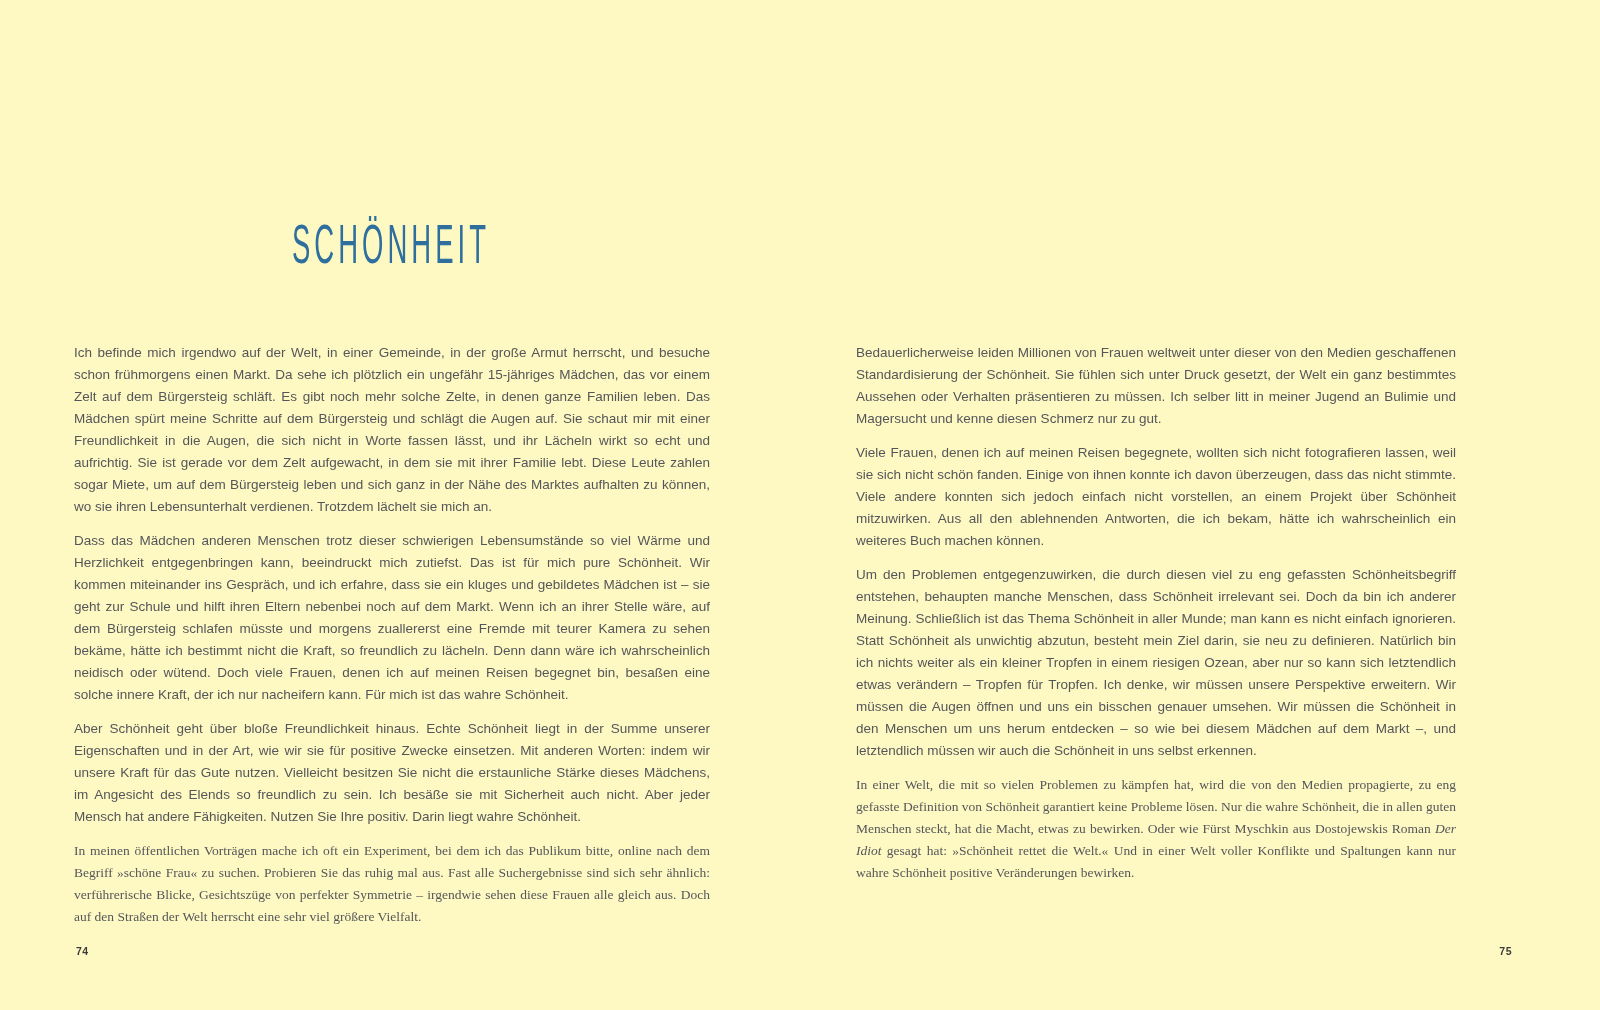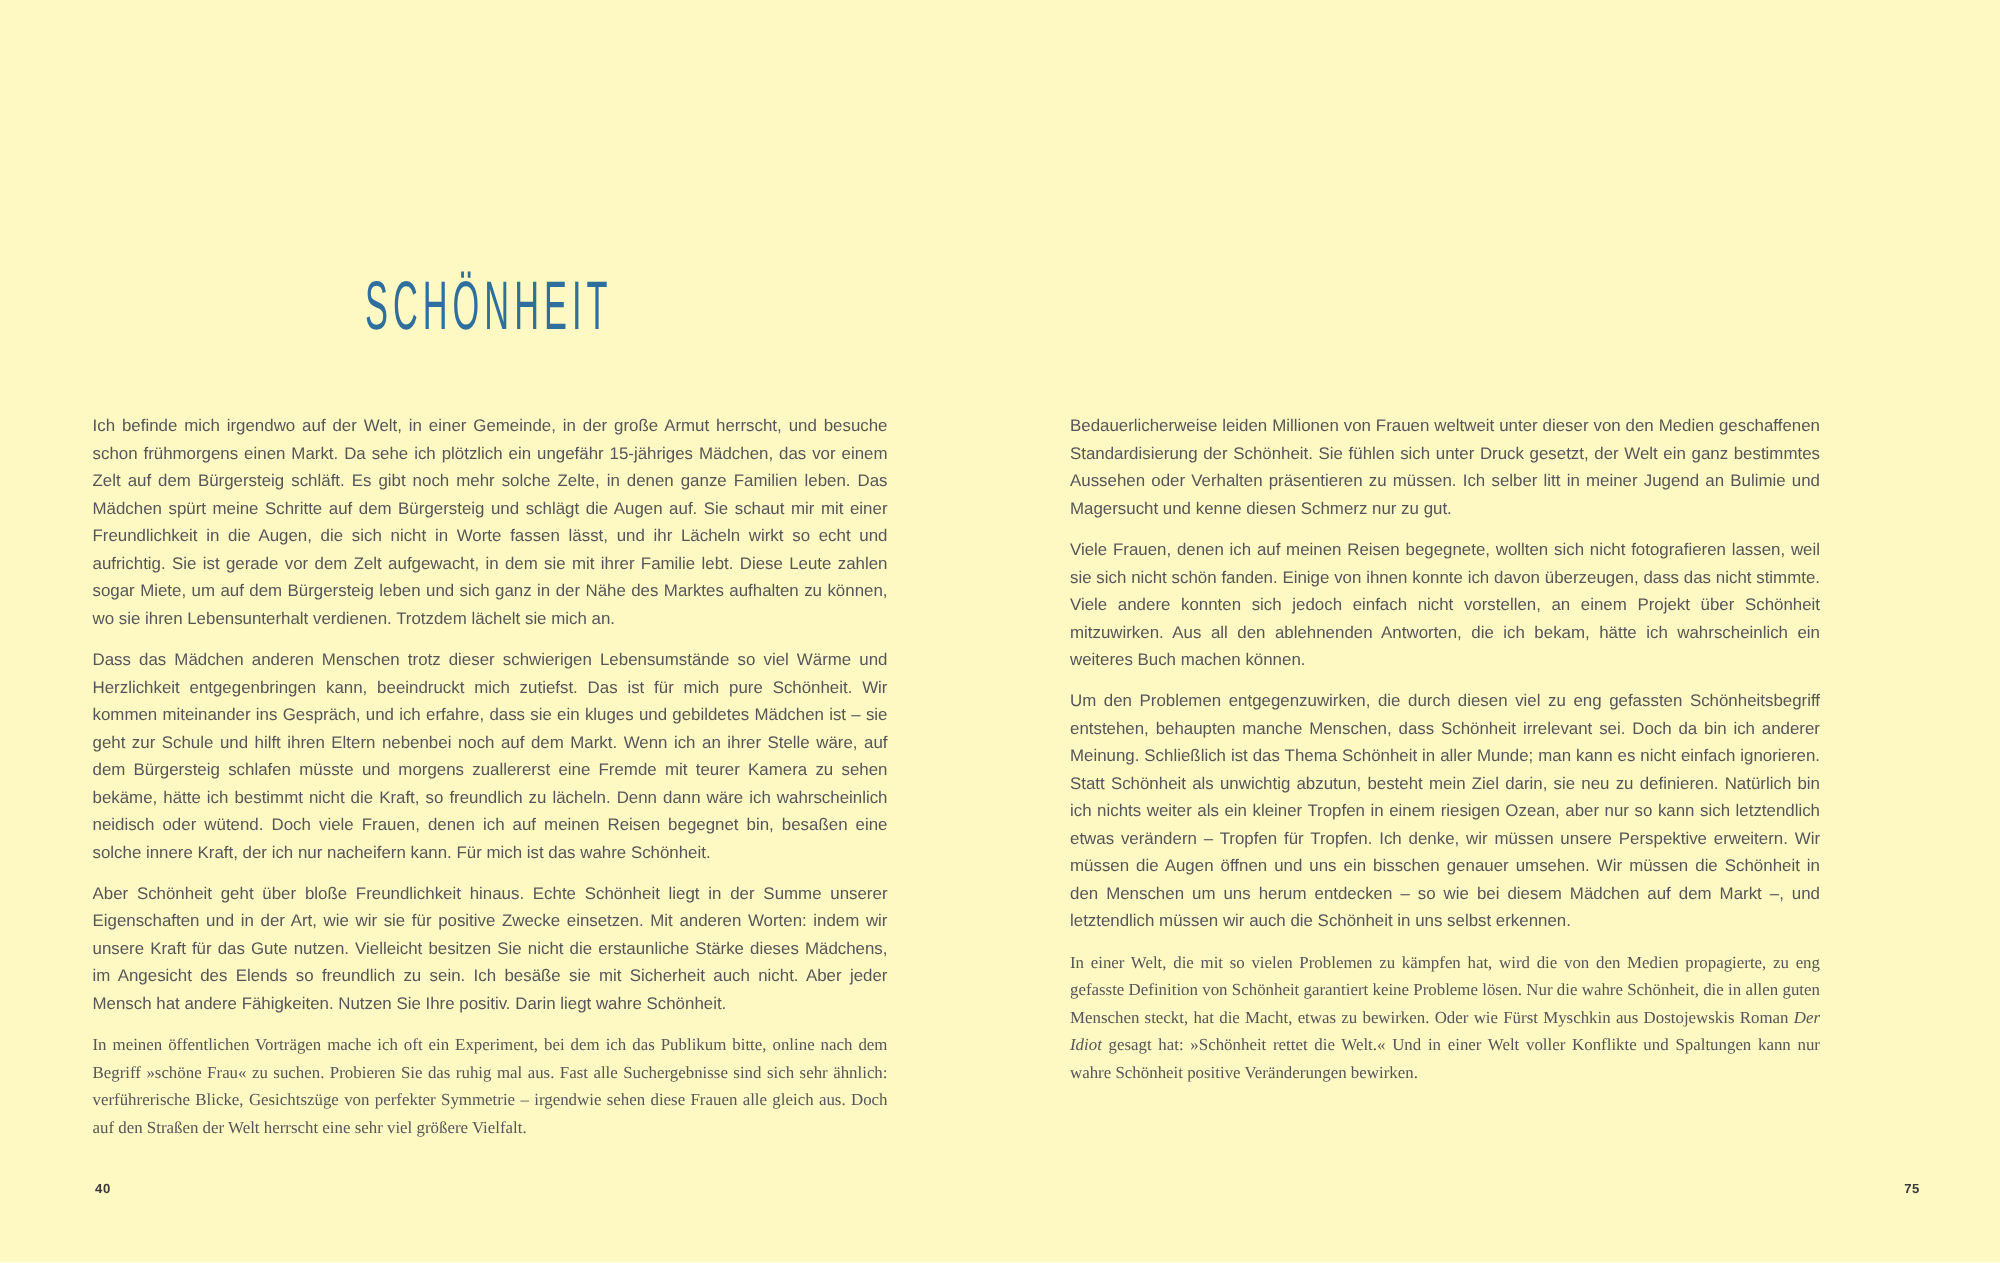--- a/index.html
+++ b/index.html
@@ -39,21 +39,21 @@
   }
   .text-col.left {
     left: 74px;
     width: 636px;
   }
   .text-col.right {
     left: 856px;
     width: 600px;
   }
   .text-col p {
-    margin: 0 0 11px 0;
+    margin: 12px 0 11px 0;
   }
   .text-col p:last-child {
     margin-bottom: 0;
     font-family: Liberation Serif, serif;
   }
   .italic {
     font-style: italic;
   }
   .page-number {
     position: absolute;
@@ -61,21 +61,21 @@
     color: #3b3b3c;
     font-size: 10.5px;
     line-height: 14px;
     font-weight: 700;
     letter-spacing: 0.5px;
   }
   .page-number.left {
     left: 76px;
   }
   .page-number.right {
-    right: 64px;
+    right: 88px;
   }
 </style>
 </head>
 <body>
 
 <div class="spread">
 
   <h1 class="chapter-title">SCHÖNHEIT</h1>
 
   <div class="text-col left">
@@ -85,17 +85,17 @@
     <p>In meinen öffentlichen Vorträgen mache ich oft ein Experiment, bei dem ich das Publikum bitte, online nach dem Begriff »schöne Frau« zu suchen. Probieren Sie das ruhig mal aus. Fast alle Suchergebnisse sind sich sehr ähnlich: verführerische Blicke, Gesichtszüge von perfekter Symmetrie – irgendwie sehen diese Frauen alle gleich aus. Doch auf den Straßen der Welt herrscht eine sehr viel größere Vielfalt.</p>
   </div>
 
   <div class="text-col right">
     <p>Bedauerlicherweise leiden Millionen von Frauen weltweit unter dieser von den Medien geschaffenen Standardisierung der Schönheit. Sie fühlen sich unter Druck gesetzt, der Welt ein ganz bestimmtes Aussehen oder Verhalten präsentieren zu müssen. Ich selber litt in meiner Jugend an Bulimie und Magersucht und kenne diesen Schmerz nur zu gut.</p>
     <p>Viele Frauen, denen ich auf meinen Reisen begegnete, wollten sich nicht fotografieren lassen, weil sie sich nicht schön fanden. Einige von ihnen konnte ich davon überzeugen, dass das nicht stimmte. Viele andere konnten sich jedoch einfach nicht vorstellen, an einem Projekt über Schönheit mitzuwirken. Aus all den ablehnenden Antworten, die ich bekam, hätte ich wahrscheinlich ein weiteres Buch machen können.</p>
     <p>Um den Problemen entgegenzuwirken, die durch diesen viel zu eng gefassten Schönheitsbegriff entstehen, behaupten manche Menschen, dass Schönheit irrelevant sei. Doch da bin ich anderer Meinung. Schließlich ist das Thema Schönheit in aller Munde; man kann es nicht einfach ignorieren. Statt Schönheit als unwichtig abzutun, besteht mein Ziel darin, sie neu zu definieren. Natürlich bin ich nichts weiter als ein kleiner Tropfen in einem riesigen Ozean, aber nur so kann sich letztendlich etwas verändern – Tropfen für Tropfen. Ich denke, wir müssen unsere Perspektive erweitern. Wir müssen die Augen öffnen und uns ein bisschen genauer umsehen. Wir müssen die Schönheit in den Menschen um uns herum entdecken – so wie bei diesem Mädchen auf dem Markt –, und letztendlich müssen wir auch die Schönheit in uns selbst erkennen.</p>
     <p><span>In einer Welt, die mit so vielen Problemen zu kämpfen hat, wird die von den Medien propagierte, zu eng gefasste Definition von Schönheit garantiert keine Probleme lösen. Nur die wahre Schönheit, die in allen guten Menschen steckt, hat die Macht, etwas zu bewirken. Oder wie Fürst Myschkin aus Dostojewskis Roman </span><span class="italic">Der Idiot</span><span> gesagt hat: »Schönheit rettet die Welt.« Und in einer Welt voller Konflikte und Spaltungen kann nur wahre Schönheit positive Veränderungen bewirken.</span></p>
   </div>
 
-  <div class="page-number left">40</div>
+  <div class="page-number left">74</div>
 
   <div class="page-number right">75</div>
 
 </div>
 
 </body></html>

